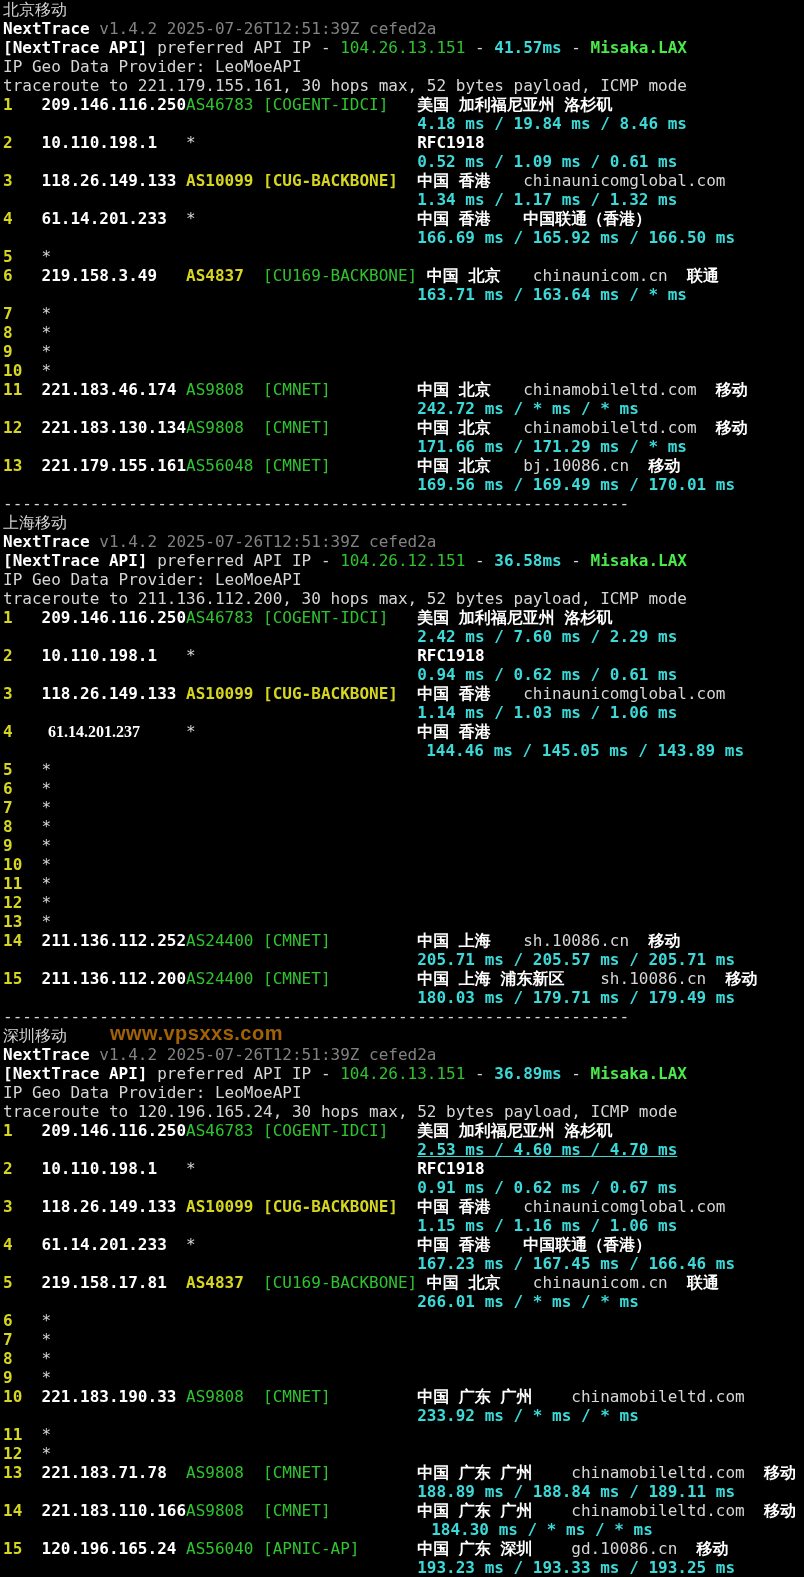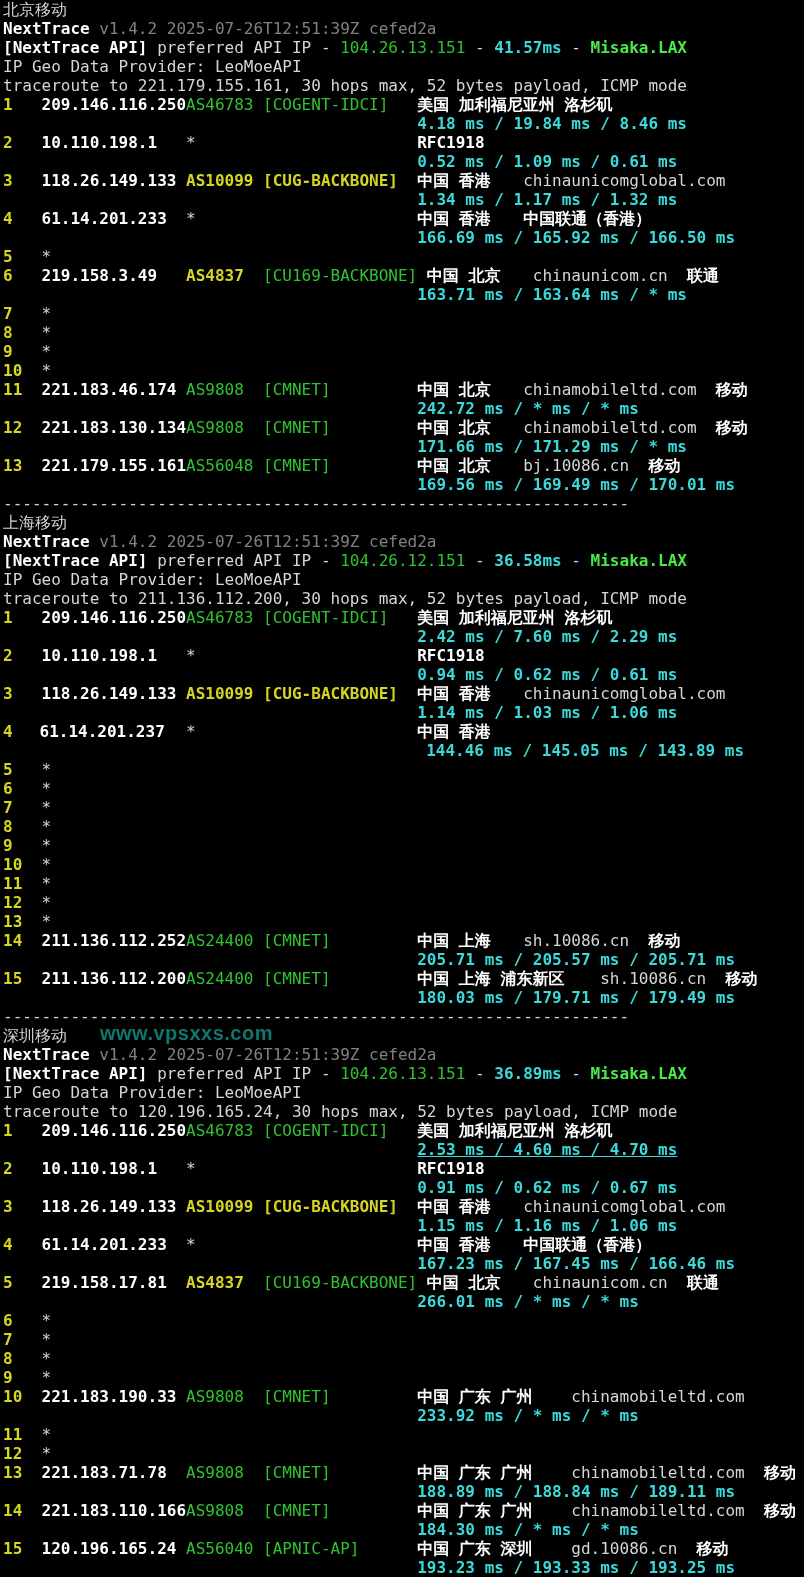--- a/index.html
+++ b/index.html
@@ -20,23 +20,23 @@
   }
   .seg{position:absolute;top:0;height:19px;line-height:19px;white-space:pre;}
   .w  {color:#d6d6d6;}
   .wb {color:#ffffff;font-weight:700;}
   .gray{color:#828282;}
   .g  {color:#2fc32f;}
   .gb {color:#49ea49;font-weight:700;}
   .y  {color:#d6d620;font-weight:700;}
   .c  {color:#3cd9d9;font-weight:700;}
   .site-wm{
-    position:absolute;left:100px;top:-2px;
+    position:absolute;left:110px;top:-2px;
     font-family:"Liberation Sans", sans-serif;
-    font-weight:700;font-size:20px;color:#0f766e;
+    font-weight:700;font-size:20px;color:#a16207;
     letter-spacing:0.5px;
   }
   .brand-wm{
     position:absolute;left:626px;top:1504px;
     font-family:"DejaVu Serif", serif;
     font-weight:700;font-size:44px;line-height:56px;
     color:rgba(201,14,14,0.92);
     letter-spacing:-2px;
     pointer-events:none;
     white-space:nowrap;
@@ -78,21 +78,21 @@
       <div class="line"><span class="seg wb" style="left: 0ch; margin-left: 3px;">NextTrace</span><span class="seg gray" style="left: 10ch; margin-left: 3px;">v1.4.2 2025-07-26T12:51:39Z cefed2a</span></div>
       <div class="line"><span class="seg wb" style="left: 0ch; margin-left: 3px;">[NextTrace API]</span><span class="seg w" style="left: 16ch; margin-left: 3px;">preferred API IP</span><span class="seg w" style="left: 33ch; margin-left: 3px;">-</span><span class="seg g" style="left: 35ch; margin-left: 3px;">104.26.12.151</span><span class="seg w" style="left: 49ch; margin-left: 3px;">-</span><span class="seg c" style="left: 51ch; margin-left: 3px;">36.58ms</span><span class="seg w" style="left: 59ch; margin-left: 3px;">-</span><span class="seg gb" style="left: 61ch; margin-left: 3px;">Misaka.LAX</span></div>
       <div class="line"><span class="seg w" style="left: 0ch; margin-left: 3px;">IP Geo Data Provider: LeoMoeAPI</span></div>
       <div class="line"><span class="seg w" style="left: 0ch; margin-left: 3px;">traceroute to 211.136.112.200, 30 hops max, 52 bytes payload, ICMP mode</span></div>
       <div class="line"><span class="seg y" style="left: 0ch; margin-left: 3px;">1</span><span class="seg wb" style="left: 4ch; margin-left: 3px;">209.146.116.250</span><span class="seg g" style="left: 19ch; margin-left: 3px;">AS46783</span><span class="seg g" style="left: 27ch; margin-left: 3px;">[COGENT-IDCI]</span><span class="seg wb" style="left: 43ch; margin-left: 3px;">美国 加利福尼亚州 洛杉矶</span></div>
       <div class="line"><span class="seg c" style="left: 43ch; margin-left: 3px;">2.42 ms / 7.60 ms / 2.29 ms</span></div>
       <div class="line"><span class="seg y" style="left: 0ch; margin-left: 3px;">2</span><span class="seg wb" style="left: 4ch; margin-left: 3px;">10.110.198.1</span><span class="seg w" style="left: 19ch; margin-left: 3px;">*</span><span class="seg wb" style="left: 43ch; margin-left: 3px;">RFC1918</span></div>
       <div class="line"><span class="seg c" style="left: 43ch; margin-left: 3px;">0.94 ms / 0.62 ms / 0.61 ms</span></div>
       <div class="line"><span class="seg y" style="left: 0ch; margin-left: 3px;">3</span><span class="seg wb" style="left: 4ch; margin-left: 3px;">118.26.149.133</span><span class="seg y" style="left: 19ch; margin-left: 3px;">AS10099</span><span class="seg y" style="left: 27ch; margin-left: 3px;">[CUG-BACKBONE]</span><span class="seg wb" style="left: 43ch; margin-left: 3px;">中国 香港</span><span class="seg w" style="left: 54ch; margin-left: 3px;">chinaunicomglobal.com</span></div>
       <div class="line"><span class="seg c" style="left: 43ch; margin-left: 3px;">1.14 ms / 1.03 ms / 1.06 ms</span></div>
-      <div class="line"><span class="seg y" style="left: 0ch; margin-left: 3px;">4</span><span class="seg wb" style="left: 4ch; margin-left: 1px;">61.14.201.237</span><span class="seg w" style="left: 19ch; margin-left: 3px;">*</span><span class="seg wb" style="left: 43ch; margin-left: 3px;">中国 香港</span></div>
+      <div class="line"><span class="seg y" style="left: 0ch; margin-left: 3px;">4</span><span class="seg wb" style="left: 4ch; margin-left: 16px; font-family: Liberation Serif, serif;">61.14.201.237</span><span class="seg w" style="left: 19ch; margin-left: 3px;">*</span><span class="seg wb" style="left: 43ch; margin-left: 3px;">中国 香港</span></div>
       <div class="line"><span class="seg c" style="left: 43ch; margin-left: 12px;">144.46 ms / 145.05 ms / 143.89 ms</span></div>
       <div class="line"><span class="seg y" style="left: 0ch; margin-left: 3px;">5</span><span class="seg w" style="left: 4ch; margin-left: 3px;">*</span></div>
       <div class="line"><span class="seg y" style="left: 0ch; margin-left: 3px;">6</span><span class="seg w" style="left: 4ch; margin-left: 3px;">*</span></div>
       <div class="line"><span class="seg y" style="left: 0ch; margin-left: 3px;">7</span><span class="seg w" style="left: 4ch; margin-left: 3px;">*</span></div>
       <div class="line"><span class="seg y" style="left: 0ch; margin-left: 3px;">8</span><span class="seg w" style="left: 4ch; margin-left: 3px;">*</span></div>
       <div class="line"><span class="seg y" style="left: 0ch; margin-left: 3px;">9</span><span class="seg w" style="left: 4ch; margin-left: 3px;">*</span></div>
       <div class="line"><span class="seg y" style="left: 0ch; margin-left: 3px;">10</span><span class="seg w" style="left: 4ch; margin-left: 3px;">*</span></div>
       <div class="line"><span class="seg y" style="left: 0ch; margin-left: 3px;">11</span><span class="seg w" style="left: 4ch; margin-left: 3px;">*</span></div>
       <div class="line"><span class="seg y" style="left: 0ch; margin-left: 3px;">12</span><span class="seg w" style="left: 4ch; margin-left: 3px;">*</span></div>
       <div class="line"><span class="seg y" style="left: 0ch; margin-left: 3px;">13</span><span class="seg w" style="left: 4ch; margin-left: 3px;">*</span></div>
@@ -120,17 +120,17 @@
       <div class="line"><span class="seg y" style="left: 0ch; margin-left: 3px;">7</span><span class="seg w" style="left: 4ch; margin-left: 3px;">*</span></div>
       <div class="line"><span class="seg y" style="left: 0ch; margin-left: 3px;">8</span><span class="seg w" style="left: 4ch; margin-left: 3px;">*</span></div>
       <div class="line"><span class="seg y" style="left: 0ch; margin-left: 3px;">9</span><span class="seg w" style="left: 4ch; margin-left: 3px;">*</span></div>
       <div class="line"><span class="seg y" style="left: 0ch; margin-left: 3px;">10</span><span class="seg wb" style="left: 4ch; margin-left: 3px;">221.183.190.33</span><span class="seg g" style="left: 19ch; margin-left: 3px;">AS9808</span><span class="seg g" style="left: 27ch; margin-left: 3px;">[CMNET]</span><span class="seg wb" style="left: 43ch; margin-left: 3px;">中国 广东 广州</span><span class="seg w" style="left: 59ch; margin-left: 3px;">chinamobileltd.com</span></div>
       <div class="line"><span class="seg c" style="left: 43ch; margin-left: 3px;">233.92 ms / * ms / * ms</span></div>
       <div class="line"><span class="seg y" style="left: 0ch; margin-left: 3px;">11</span><span class="seg w" style="left: 4ch; margin-left: 3px;">*</span></div>
       <div class="line"><span class="seg y" style="left: 0ch; margin-left: 3px;">12</span><span class="seg w" style="left: 4ch; margin-left: 3px;">*</span></div>
       <div class="line"><span class="seg y" style="left: 0ch; margin-left: 3px;">13</span><span class="seg wb" style="left: 4ch; margin-left: 3px;">221.183.71.78</span><span class="seg g" style="left: 19ch; margin-left: 3px;">AS9808</span><span class="seg g" style="left: 27ch; margin-left: 3px;">[CMNET]</span><span class="seg wb" style="left: 43ch; margin-left: 3px;">中国 广东 广州</span><span class="seg w" style="left: 59ch; margin-left: 3px;">chinamobileltd.com</span><span class="seg wb" style="left: 79ch; margin-left: 3px;">移动</span></div>
       <div class="line"><span class="seg c" style="left: 43ch; margin-left: 3px;">188.89 ms / 188.84 ms / 189.11 ms</span></div>
       <div class="line"><span class="seg y" style="left: 0ch; margin-left: 3px;">14</span><span class="seg wb" style="left: 4ch; margin-left: 3px;">221.183.110.166</span><span class="seg g" style="left: 19ch; margin-left: 3px;">AS9808</span><span class="seg g" style="left: 27ch; margin-left: 3px;">[CMNET]</span><span class="seg wb" style="left: 43ch; margin-left: 3px;">中国 广东 广州</span><span class="seg w" style="left: 59ch; margin-left: 3px;">chinamobileltd.com</span><span class="seg wb" style="left: 79ch; margin-left: 3px;">移动</span></div>
-      <div class="line"><span class="seg c" style="left: 43ch; margin-left: 3px;">184.30 ms / * ms / * ms</span></div>
+      <div class="line"><span class="seg c" style="left: 43ch; margin-left: 17px;">184.30 ms / * ms / * ms</span></div>
       <div class="line"><span class="seg y" style="left: 0ch; margin-left: 3px;">15</span><span class="seg wb" style="left: 4ch; margin-left: 3px;">120.196.165.24</span><span class="seg g" style="left: 19ch; margin-left: 3px;">AS56040</span><span class="seg g" style="left: 27ch; margin-left: 3px;">[APNIC-AP]</span><span class="seg wb" style="left: 43ch; margin-left: 3px;">中国 广东 深圳</span><span class="seg w" style="left: 59ch; margin-left: 3px;">gd.10086.cn</span><span class="seg wb" style="left: 72ch; margin-left: 3px;">移动</span></div>
       <div class="line"><span class="seg c" style="left: 43ch; margin-left: 3px;">193.23 ms / 193.33 ms / 193.25 ms</span></div>
     </div>
 </div>
 
 </body></html>

